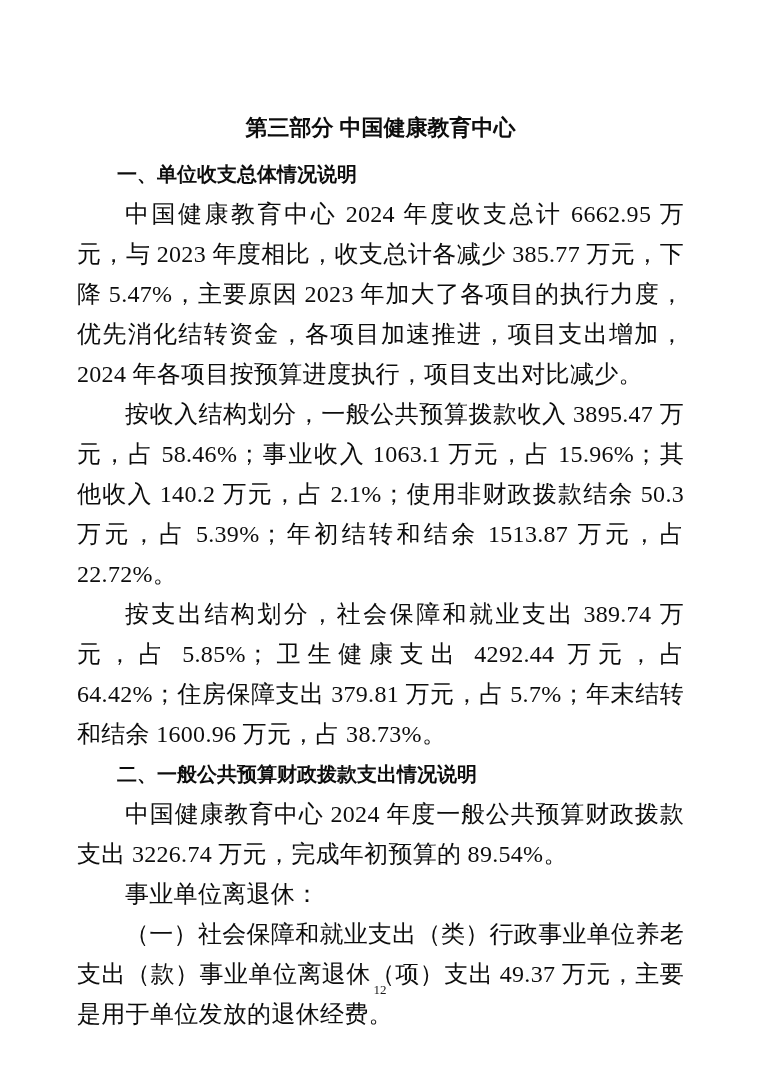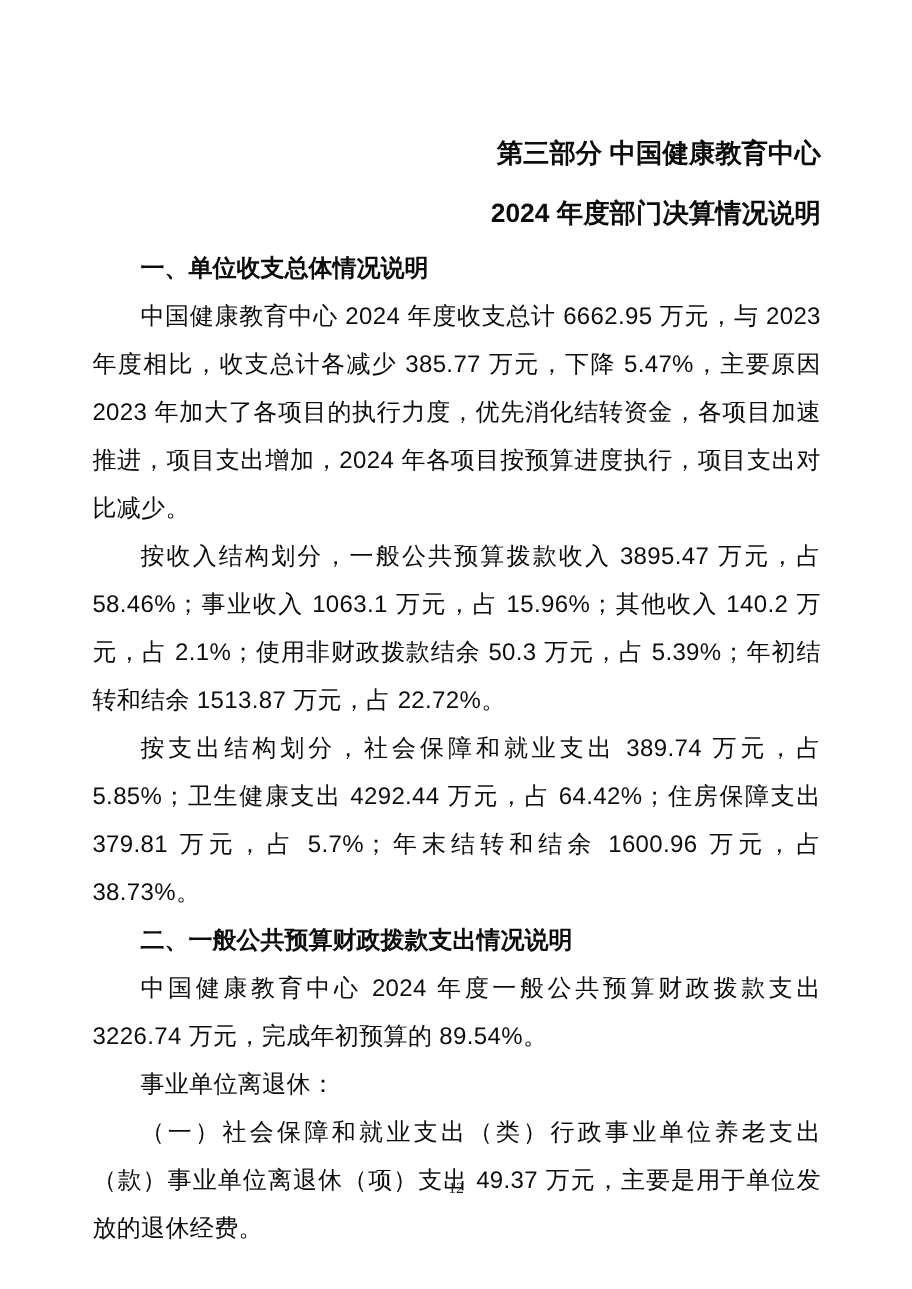--- a/index.html
+++ b/index.html
@@ -19,42 +19,42 @@
     height: 1074px;
     background: #ffffff;
     color: #0d0d0d;
     padding: 112px 76px 0 77px;
   }
   .doc-title {
     font-family: "Liberation Sans", "DejaVu Sans", sans-serif;
     font-weight: 700;
     font-size: 22px;
     line-height: 32px;
-    text-align: right;
+    text-align: center;
     margin: 0;
     color: #0d0d0d;
   }
   .doc-title.subtitle {
     margin-top: 18px;
   }
   .section-heading {
     font-family: Liberation Serif, serif;
     font-weight: 700;
     font-size: 20px;
     line-height: 40px;
     margin: 0;
     text-indent: 2em;
     color: #0d0d0d;
   }
   .section-heading.first {
     margin-top: 10px;
   }
   .body-para {
-    font-family: Liberation Sans, sans-serif;
-    font-size: 20px;
+    font-family: Liberation Serif, serif;
+    font-size: 24px;
     line-height: 40px;
     margin: 0;
     text-indent: 2em;
     text-align: justify;
     letter-spacing: 0.3px;
     color: #0d0d0d;
   }
   .page-number {
     position: absolute;
     left: 0;
@@ -66,21 +66,20 @@
     color: #1a1a1a;
   }
 </style>
 </head>
 <body>
 
 <div class="page">
 
   <h1 class="doc-title">第三部分 中国健康教育中心</h1>
 
-  <h2 class="doc-title subtitle">2024 年度部门决算情况说明</h2>
 
   <h3 class="section-heading first">一、单位收支总体情况说明</h3>
 
   <p class="body-para">中国健康教育中心 2024 年度收支总计 6662.95 万元，与 2023 年度相比，收支总计各减少 385.77 万元，下降 5.47%，主要原因 2023 年加大了各项目的执行力度，优先消化结转资金，各项目加速推进，项目支出增加，2024 年各项目按预算进度执行，项目支出对比减少。</p>
 
   <p class="body-para">按收入结构划分，一般公共预算拨款收入 3895.47 万元，占 58.46%；事业收入 1063.1 万元，占 15.96%；其他收入 140.2 万元，占 2.1%；使用非财政拨款结余 50.3 万元，占 5.39%；年初结转和结余 1513.87 万元，占 22.72%。</p>
 
   <p class="body-para">按支出结构划分，社会保障和就业支出 389.74 万元，占 5.85%；卫生健康支出 4292.44 万元，占 64.42%；住房保障支出 379.81 万元，占 5.7%；年末结转和结余 1600.96 万元，占 38.73%。</p>
 
   <h3 class="section-heading">二、一般公共预算财政拨款支出情况说明</h3>

